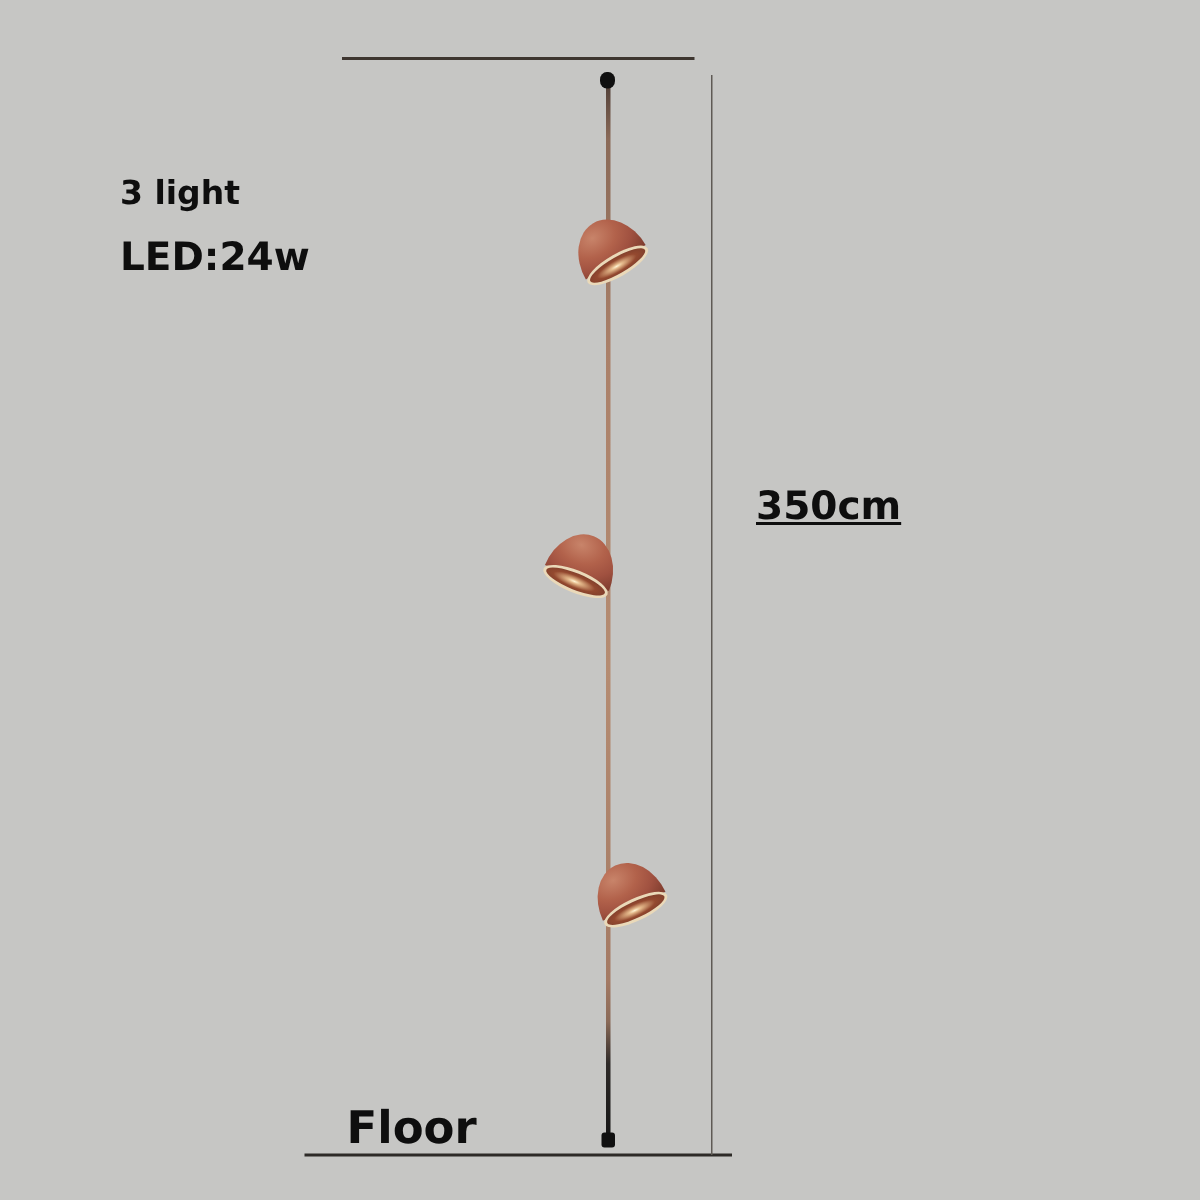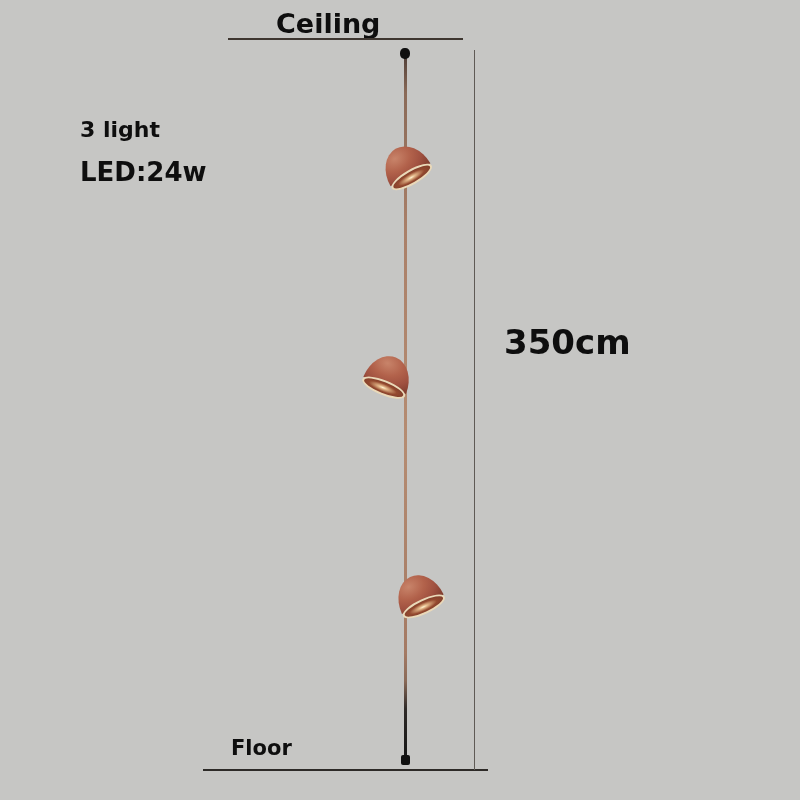--- a/index.html
+++ b/index.html
@@ -14,24 +14,24 @@
   }
 
   .label {
     position: absolute;
     font-weight: bold;
     color: #0e0e0e;
     line-height: 1;
     white-space: nowrap;
   }
   .ceiling-label { left: 276px; top: 10px;  font-size: 27px; }
-  .floor-label   { left: 231px; top: 738px; font-size: 21px; }
+  .floor-label   { left: 231px; top: 738px; font-size: 30px; }
   .spec-line1    { left: 80px;  top: 119px; font-size: 22px; }
   .spec-line2    { left: 80px;  top: 159px; font-size: 26px; }
-  .dim-line1     { left: 504px; top: 325px; font-size: 34px; }
+  .dim-line1     { left: 504px; top: 325px; font-size: 26px; text-decoration: underline; }
   .dim-line2     { left: 504px; top: 367px; font-size: 26px; }
 
   .ceiling-line {
     position: absolute; left: 228px; top: 38px;
     width: 235px; height: 2px; background: #3e3630;
   }
   .floor-line {
     position: absolute; left: 203px; top: 769px;
     width: 285px; height: 2px; background: #2d2a27;
   }
@@ -82,21 +82,20 @@
   }
   .lamp-top    { left: 383px; top: 146px; transform: rotate(-30deg); }
   .lamp-middle { left: 365px; top: 356px; transform: rotate(22deg); }
   .lamp-bottom { left: 396px; top: 575px; transform: rotate(-25deg); }
 </style>
 </head>
 <body>
 
 <div class="stage">
 
-  <div class="label ceiling-label">Ceiling</div>
   <div class="ceiling-line"></div>
 
   <div class="label floor-label">Floor</div>
   <div class="floor-line"></div>
 
   <div class="label spec-line1">3 light</div>
   <div class="label spec-line2">LED:24w</div>
 
   <div class="measure-line"></div>
   <div class="label dim-line1">350cm</div>

